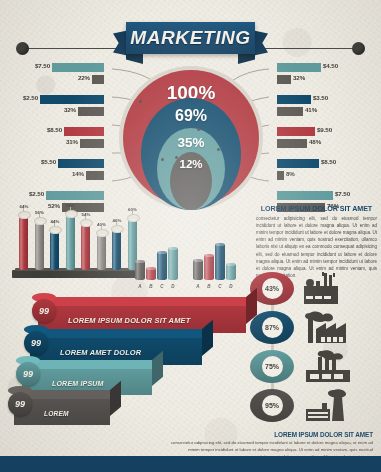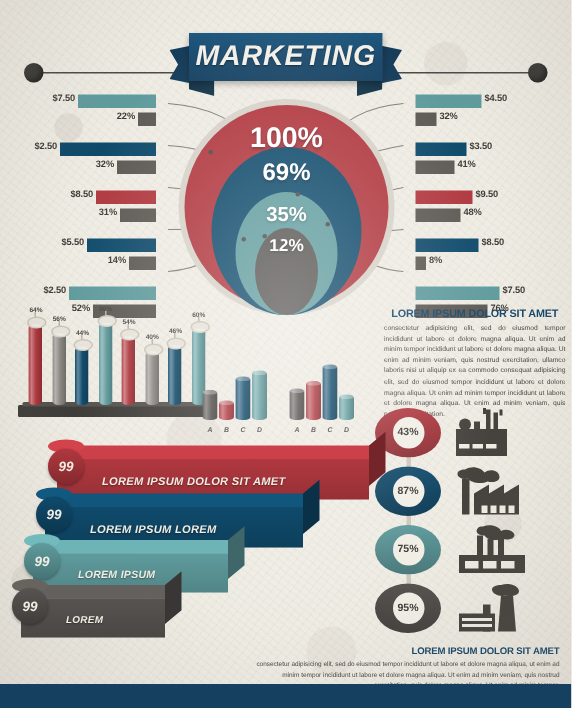--- a/index.html
+++ b/index.html
@@ -344,21 +344,21 @@
         <div class="side" style="background:#b0383f"></div>
         <div class="face" style="background:linear-gradient(180deg,#b0383f 0%, rgba(0,0,0,.14) 100%),#b0383f"></div>
         <div class="txt" style="font-size:7.4px">LOREM IPSUM DOLOR SIT AMET</div>
         <div class="badgetop" style="background:#b0383f"></div>
         <div class="badge" style="background:linear-gradient(180deg,#b0383f 0%, rgba(0,0,0,.25) 100%),#b0383f">99</div>
       </div>
       <div class="b3" style="left: 22px; top: 42px; width: 172px; height: 27px; z-index: 2;">
         <div class="top" style="background:#0f4a6b"></div>
         <div class="side" style="background:#0f4a6b"></div>
         <div class="face" style="background:linear-gradient(180deg,#0f4a6b 0%, rgba(0,0,0,.14) 100%),#0f4a6b"></div>
-        <div class="txt" style="font-size:7.4px">LOREM IPSUM LOREM</div>
+        <div class="txt" style="font-size:7.4px">LOREM AMET DOLOR</div>
         <div class="badgetop" style="background:#0f4a6b"></div>
         <div class="badge" style="background:linear-gradient(180deg,#0f4a6b 0%, rgba(0,0,0,.25) 100%),#0f4a6b">99</div>
       </div>
       <div class="b3" style="left: 14px; top: 73px; width: 130px; height: 26px; z-index: 3;">
         <div class="top" style="background:#5f9b9d"></div>
         <div class="side" style="background:#5f9b9d"></div>
         <div class="face" style="background:linear-gradient(180deg,#5f9b9d 0%, rgba(0,0,0,.14) 100%),#5f9b9d"></div>
         <div class="txt" style="font-size:7px">LOREM IPSUM</div>
         <div class="badgetop" style="background:#5f9b9d"></div>
         <div class="badge" style="background:linear-gradient(180deg,#5f9b9d 0%, rgba(0,0,0,.25) 100%),#5f9b9d">99</div>

